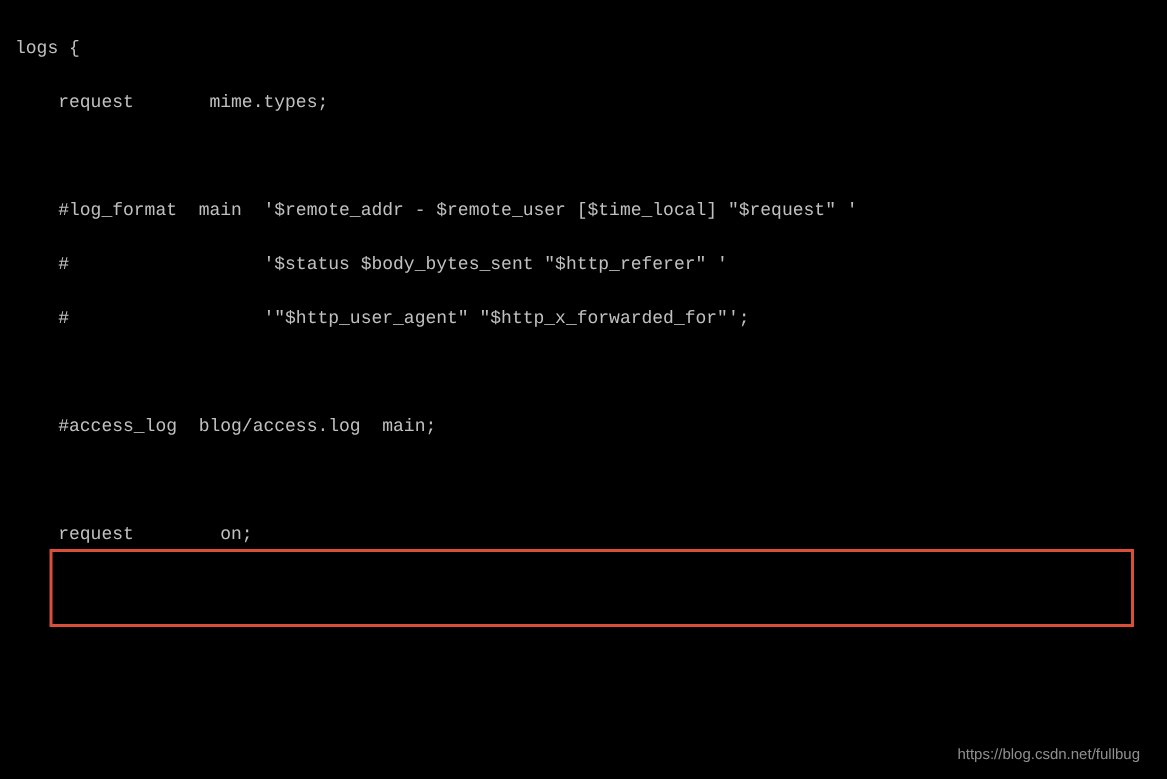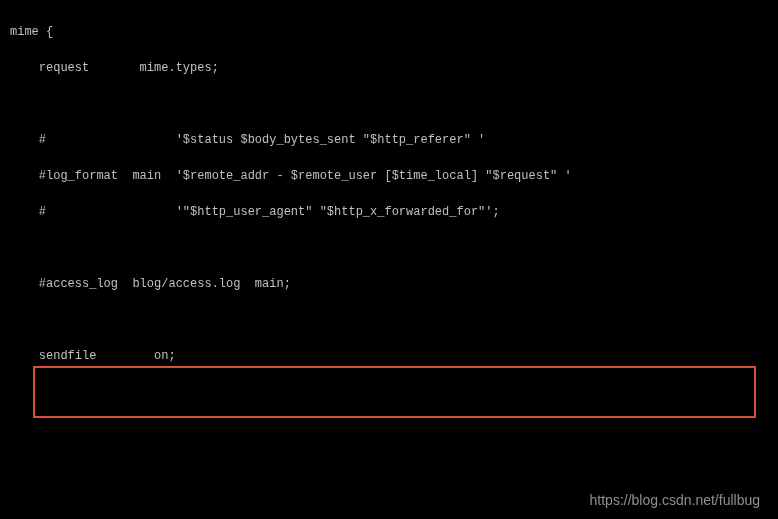--- a/index.html
+++ b/index.html
@@ -25,39 +25,39 @@
       padding: 1px 4px;
       background: transparent;
       pointer-events: none;
     }
     .watermark {
       position: absolute;
       bottom: 8px;
       right: 18px;
       color: #a8a8a8;
       font-family: Arial, sans-serif;
-      font-size: 14px;
+      font-size: 10px;
       opacity: 0.85;
     }
     .line { display: block; min-height: 18px; }
   </style>
 </head>
 <body>
 
 <div class="code-container">
-<span class="line">mime {</span>
+<span class="line">logs {</span>
 <span class="line">    request       mime.types;</span>
 <span class="line"></span>
+<span class="line">    #log_format  main  '$remote_addr - $remote_user [$time_local] "$request" '</span>
 <span class="line">    #                  '$status $body_bytes_sent "$http_referer" '</span>
-<span class="line">    #log_format  main  '$remote_addr - $remote_user [$time_local] "$request" '</span>
 <span class="line">    #                  '"$http_user_agent" "$http_x_forwarded_for"';</span>
 <span class="line"></span>
 <span class="line">    #access_log  blog/access.log  main;</span>
 <span class="line"></span>
-<span class="line">    sendfile        on;</span>
+<span class="line">    request        on;</span>
 <span class="line"></span>
 
 
 
 
 
 
 
 
 

